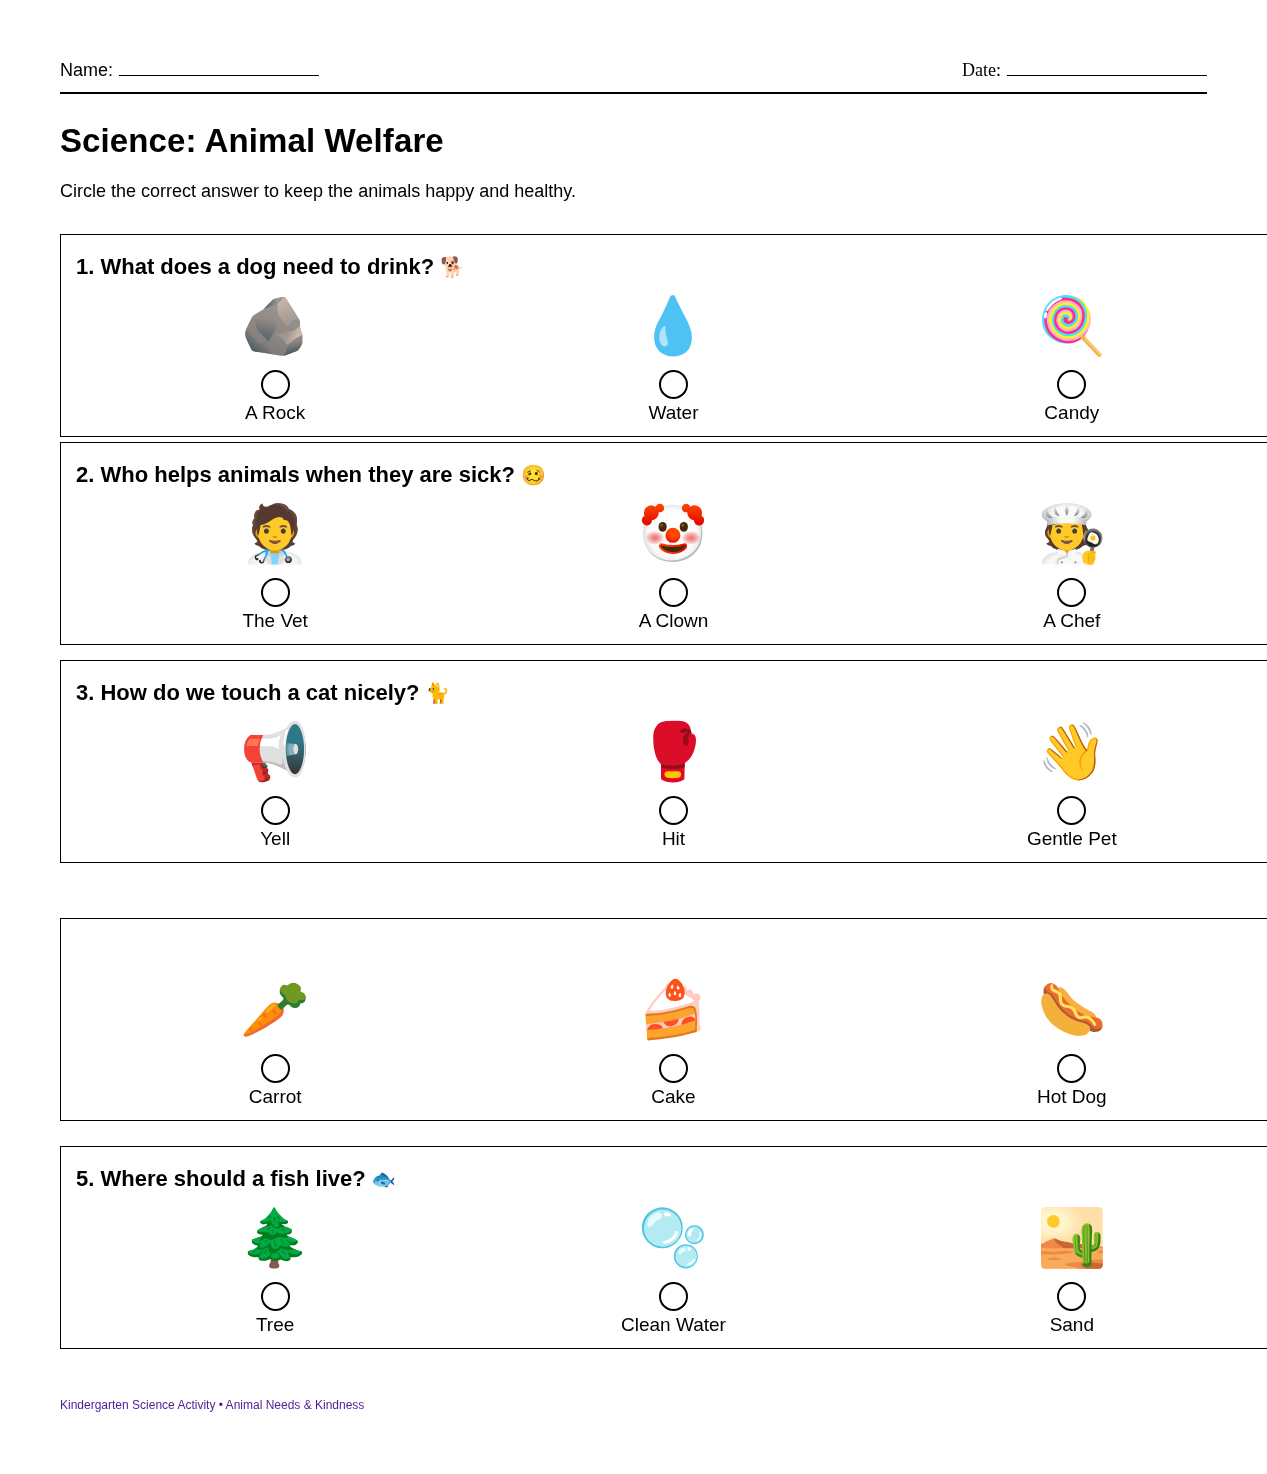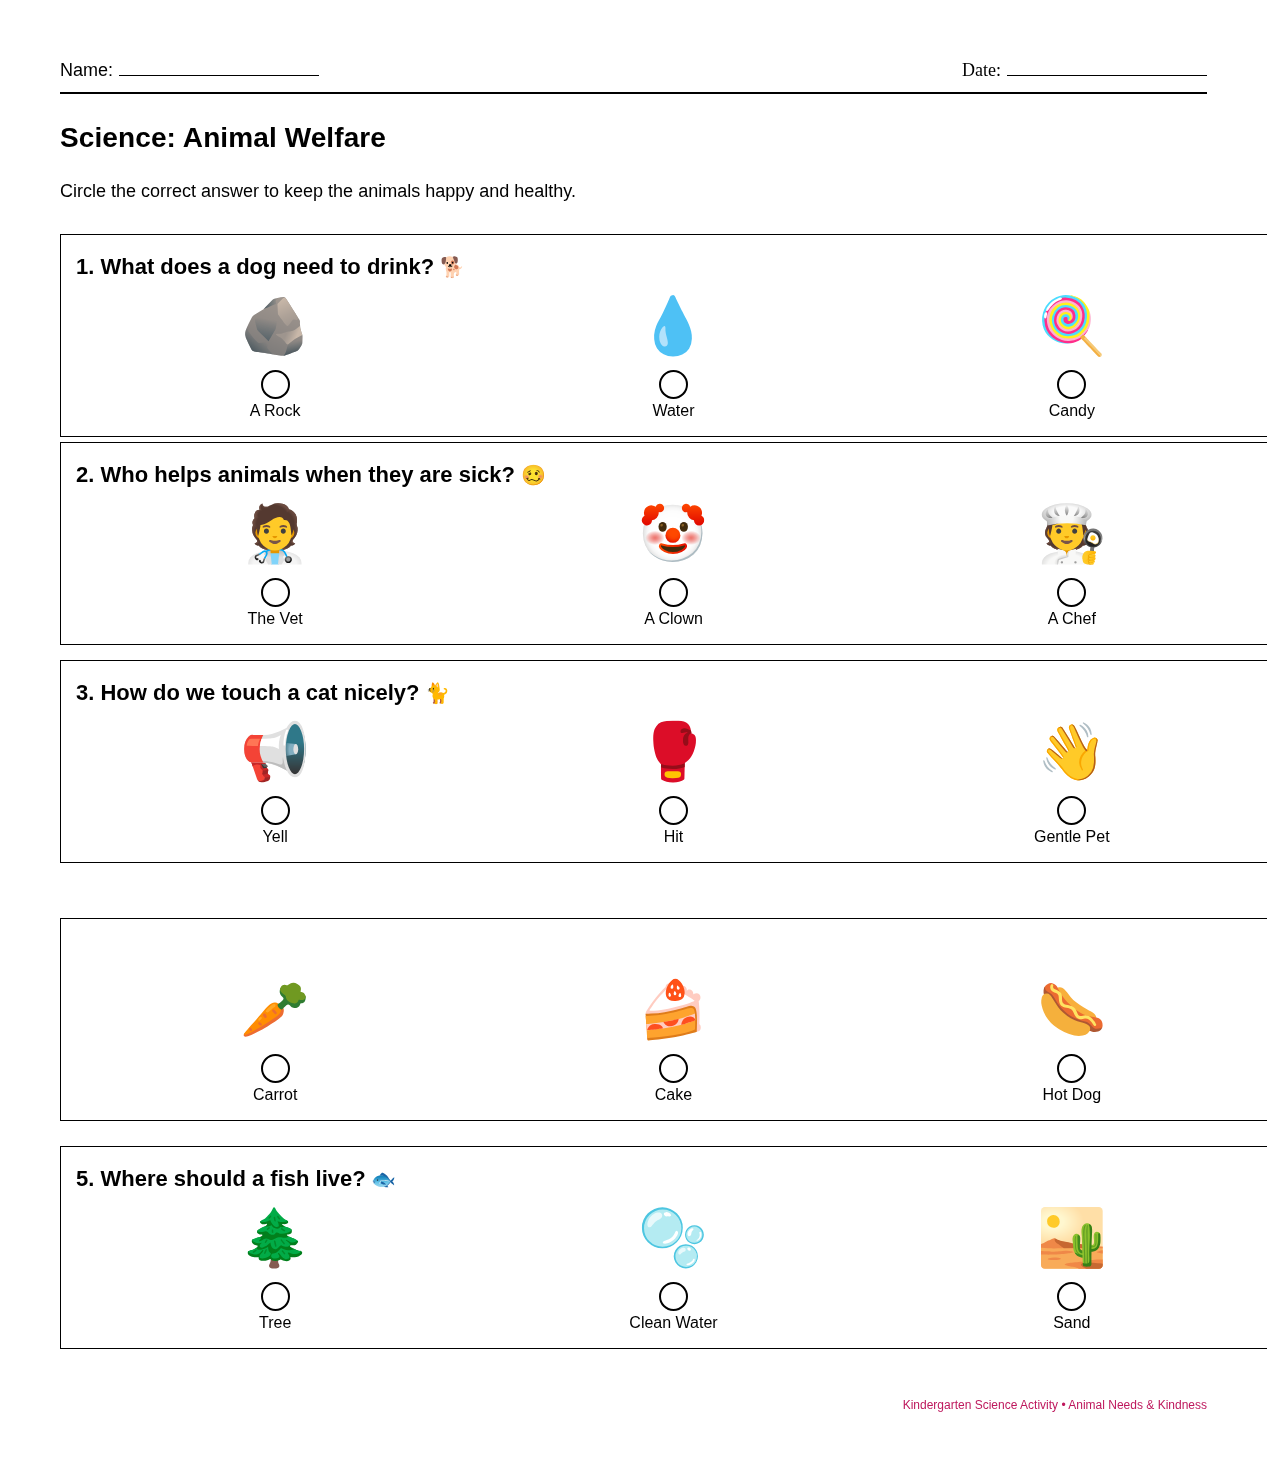--- a/index.html
+++ b/index.html
@@ -6,31 +6,31 @@
   html, body { width: 1267px; height: 1474px; background: #ffffff; }
   body { font-family: "Liberation Sans", "DejaVu Sans", sans-serif; color: #000; position: relative; }
   .page { position: absolute; left: 60px; top: 0; width: 1147px; }
   .header { position: absolute; top: 58px; left: 0; width: 1147px; height: 36px; border-bottom: 2px solid #000; }
   .field { position: absolute; top: 2px; font-size: 18px; display: flex; }
   .field-name { left: 0; }
   .field-date { right: 0; font-family: Liberation Serif, serif; }
   .field .blank { display: inline-block; border-bottom: 1px solid #000; height: 16px; margin-left: 6px; }
   .field-name .blank { width: 200px; }
   .field-date .blank { width: 200px; }
-  .title { position: absolute; top: 122px; left: 0; font-size: 28px; font-weight: bold; letter-spacing: 0.1px; }
+  .title { position: absolute; top: 122px; left: 0; font-size: 33px; font-weight: bold; letter-spacing: 0.1px; }
   .instructions { position: absolute; top: 181px; left: 0; font-size: 18px; }
   .card { position: absolute; left: 0; width: 1227px; height: 203px; border: 1px solid #000; }
   .question { position: absolute; left: 15px; top: 19px; font-size: 22px; font-weight: bold; white-space: nowrap; }
   .q-emoji { font-size: 20px; font-weight: normal; margin-left: 6px; }
   .options { position: absolute; left: 15px; right: 15px; top: 56px; display: flex; }
   .option { flex: 1; display: flex; flex-direction: column; align-items: center; }
   .opt-emoji { font-size: 56px; line-height: 70px; height: 70px; }
   .bubble { width: 29px; height: 29px; border: 2px solid #000; border-radius: 50%; margin-top: 9px; background: #fff; cursor: pointer; }
-  .opt-label { font-size: 16px; margin-top: 3px; }
-  .footer { position: absolute; top: 1398px; left: 0; width: 1147px; text-align: right; font-size: 12px; color: #be185d; }
+  .opt-label { font-size: 19px; margin-top: 3px; }
+  .footer { position: absolute; top: 1398px; left: 0; width: 1147px; text-align: left; font-size: 12px; color: #4c1d95; }
 </style>
 </head>
 <body>
 
 <div class="page">
 
   <div class="header">
     <div class="field field-name">
       <span>Name:</span>
       <span class="blank"></span>

